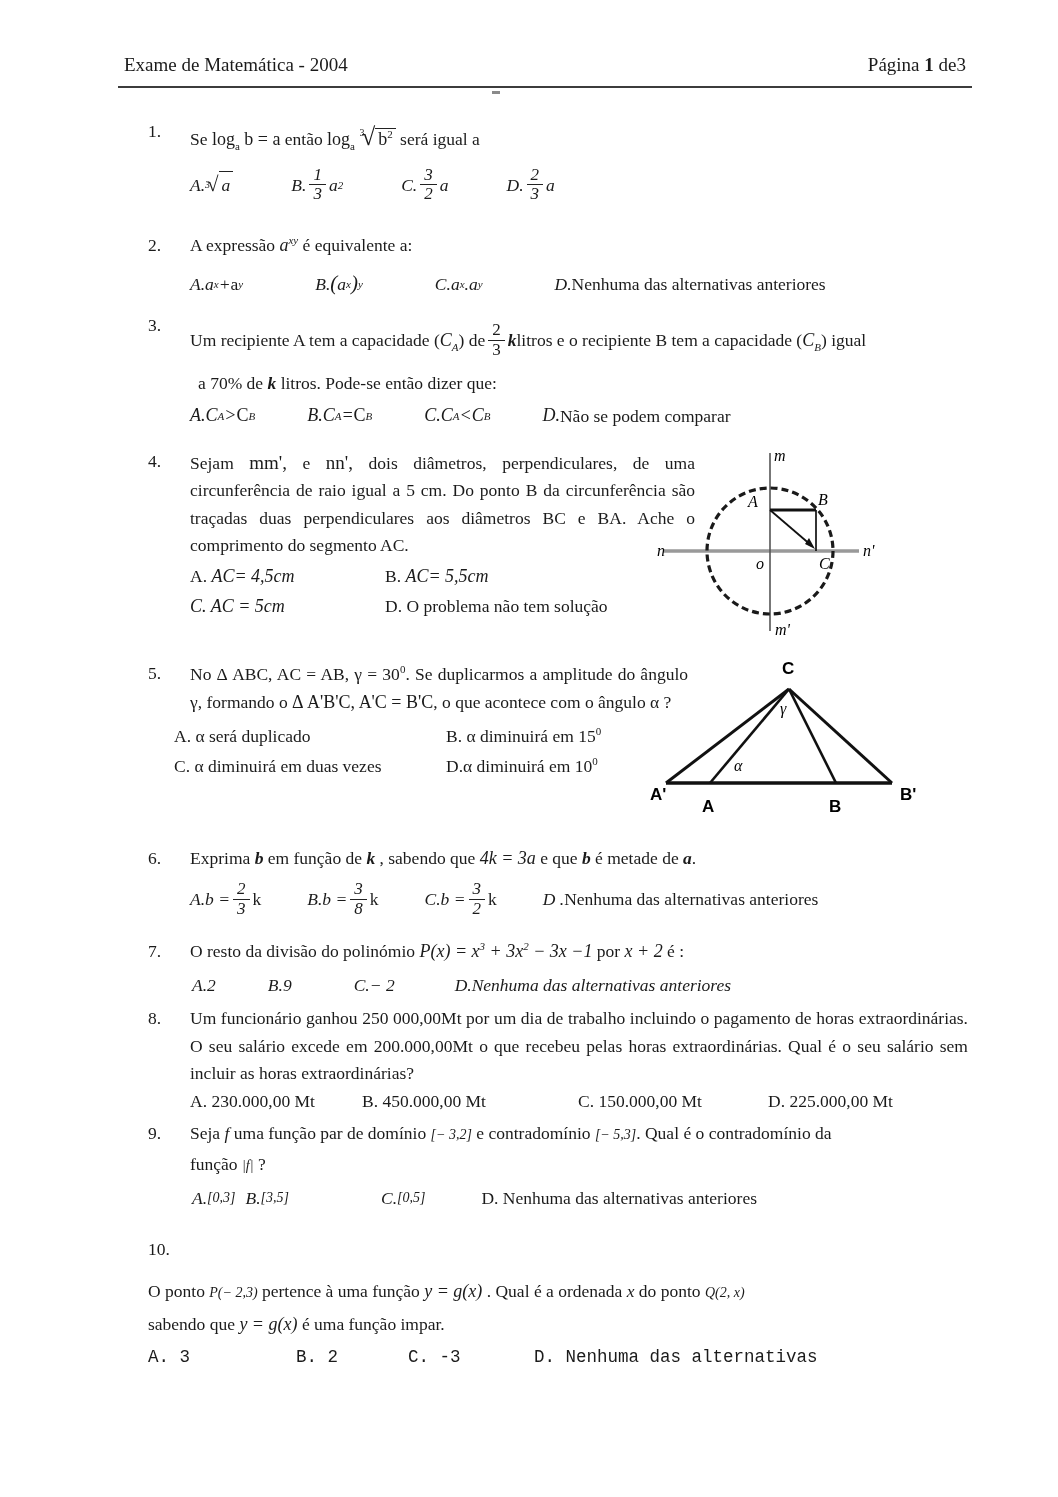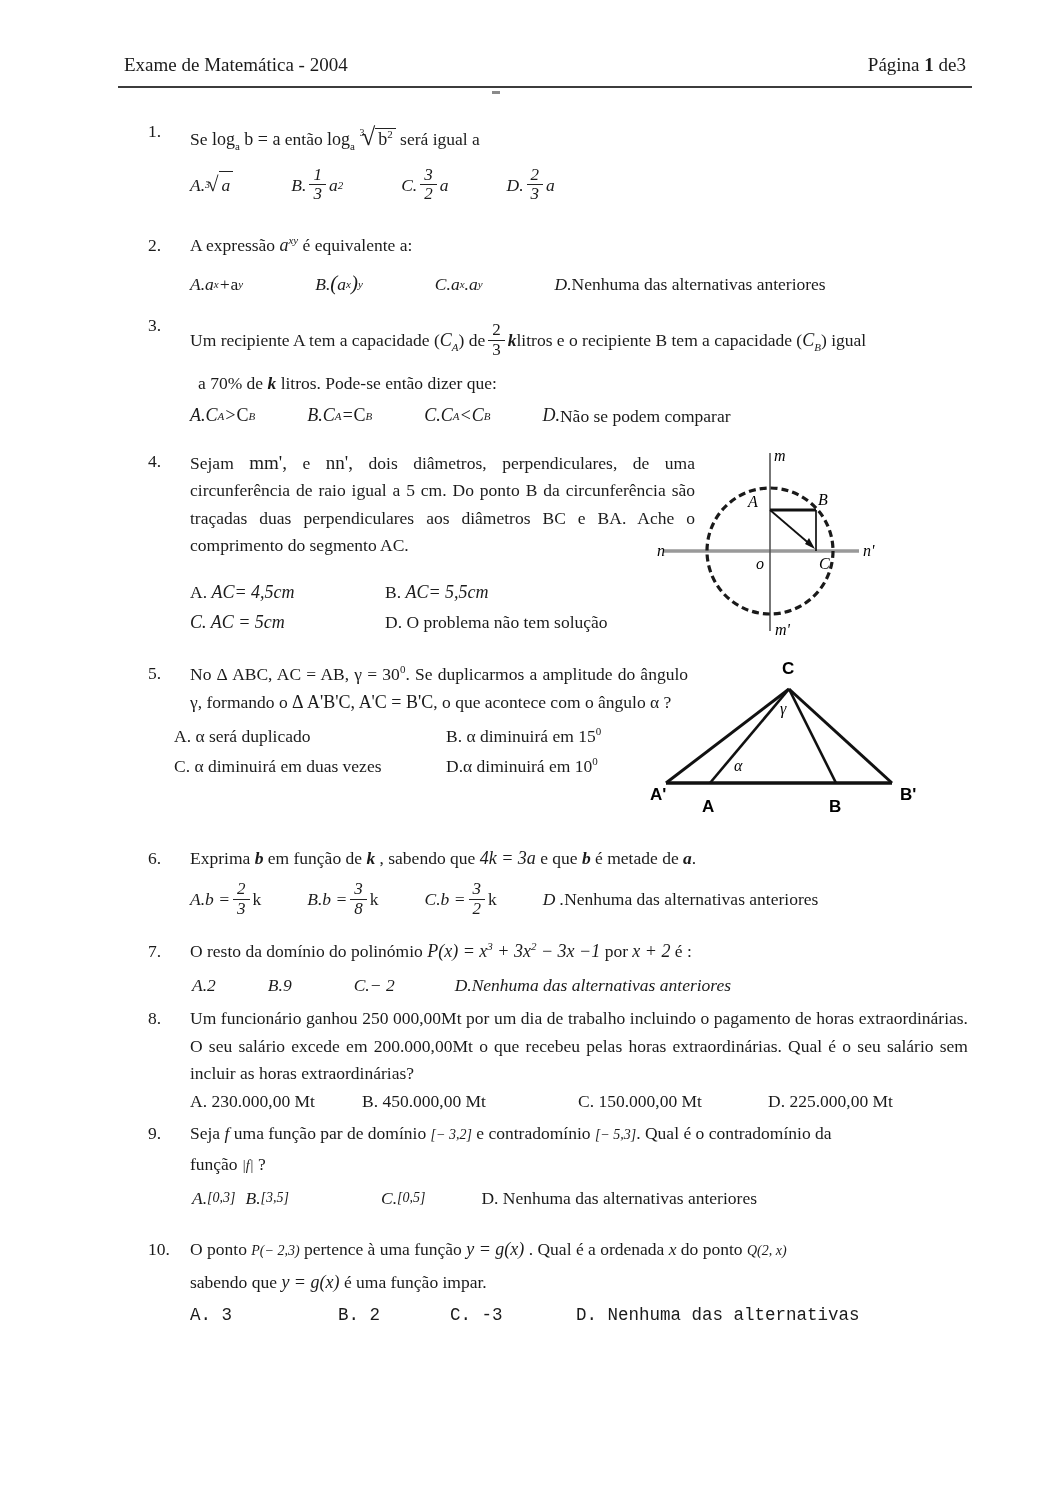--- a/index.html
+++ b/index.html
@@ -185,21 +185,21 @@
       </div>
     </div>
   </div>
 
   <div class="q" style="top:448px;">
     <span class="qnum">4.</span>
     <div class="qbody" style="width:505px;">
       <div class="just" style="line-height:1.55;">
         <span>Sejam </span><span class="rm">mm',</span><span> e </span><span class="rm">nn',</span><span> dois diâmetros, perpendiculares, de uma circunferência de raio igual a 5 cm. Do ponto B da circunferência são traçadas duas perpendiculares aos diâmetros BC e BA. Ache o comprimento do segmento AC.</span>
       </div>
-      <div class="grid2" style="margin-top:20px;">
+      <div class="grid2" style="margin-top:4px;">
         <span><span>A. </span><span class="it mth">AC= 4,5cm</span></span>
         <span><span>B. </span><span class="it mth">AC= 5,5cm</span></span>
         <span><span class="it mth">C. </span><span class="it mth">AC = 5cm</span></span>
         <span><span>D. </span><span>O problema não tem solução</span></span>
       </div>
     </div>
   </div>
 
   <svg class="fig" style="left:655px;top:443px;" width="320" height="200" viewBox="0 0 320 200">
     <line x1="8" y1="108" x2="204" y2="108" stroke="#999999" stroke-width="3.5"></line>
@@ -288,21 +288,21 @@
             <span> Nenhuma das alternativas anteriores</span>
           </span>
       </div>
     </div>
   </div>
 
   <div class="q" style="top:938px;">
     <span class="qnum">7.</span>
     <div class="qbody">
       <div>
-        <span>O resto da domínio do polinómio </span><span class="it mth"><span>P(x) = x</span><sup>3</sup><span> + 3x</span><sup>2</sup><span> − 3x −1</span></span><span> por </span><span class="it mth">x + 2</span><span> é :</span>
+        <span>O resto da divisão do polinómio </span><span class="it mth"><span>P(x) = x</span><sup>3</sup><span> + 3x</span><sup>2</sup><span> − 3x −1</span></span><span> por </span><span class="it mth">x + 2</span><span> é :</span>
       </div>
       <div class="optrow" style="margin-top:7px;">
         <span class="opt it" style="margin-left:2px;">A.2</span>
         <span class="opt it" style="margin-left:52px;">B.9</span>
         <span class="opt it" style="margin-left:62px;">C.− 2</span>
         <span class="opt" style="margin-left:60px;">
             <span class="it">D.Nenhuma das alternativas anteriores</span>
           </span>
       </div>
     </div>
@@ -341,21 +341,21 @@
           </span>
         <span class="opt it" style="margin-left:92px;">
             <span>C.</span>
             <span class="br">[0,5]</span>
           </span>
         <span class="opt" style="margin-left:56px;">D. Nenhuma das alternativas anteriores</span>
       </div>
     </div>
   </div>
 
-  <div class="q" style="top:1236px;">
+  <div class="q" style="top:1236px;flex-direction:column;">
     <span class="qnum">10.</span>
     <div class="qbody" style="width:790px;">
       <div class="just">
         <span>O ponto </span><span class="br">P(− 2,3)</span><span> pertence à uma função </span><span class="it mth">y = g(x)</span><span> . Qual é a ordenada </span><span class="it">x</span><span> do ponto </span><span class="br">Q(2, x)</span>
       </div>
       <div style="margin-top:6px;">
         <span>sabendo que </span><span class="it mth">y = g(x)</span><span> é uma função impar.</span>
       </div>
       <div class="optrow" style="margin-top:6px;font-family:Liberation Mono, monospace;">
         <span class="opt" style="min-width:148px;">A. 3</span>

